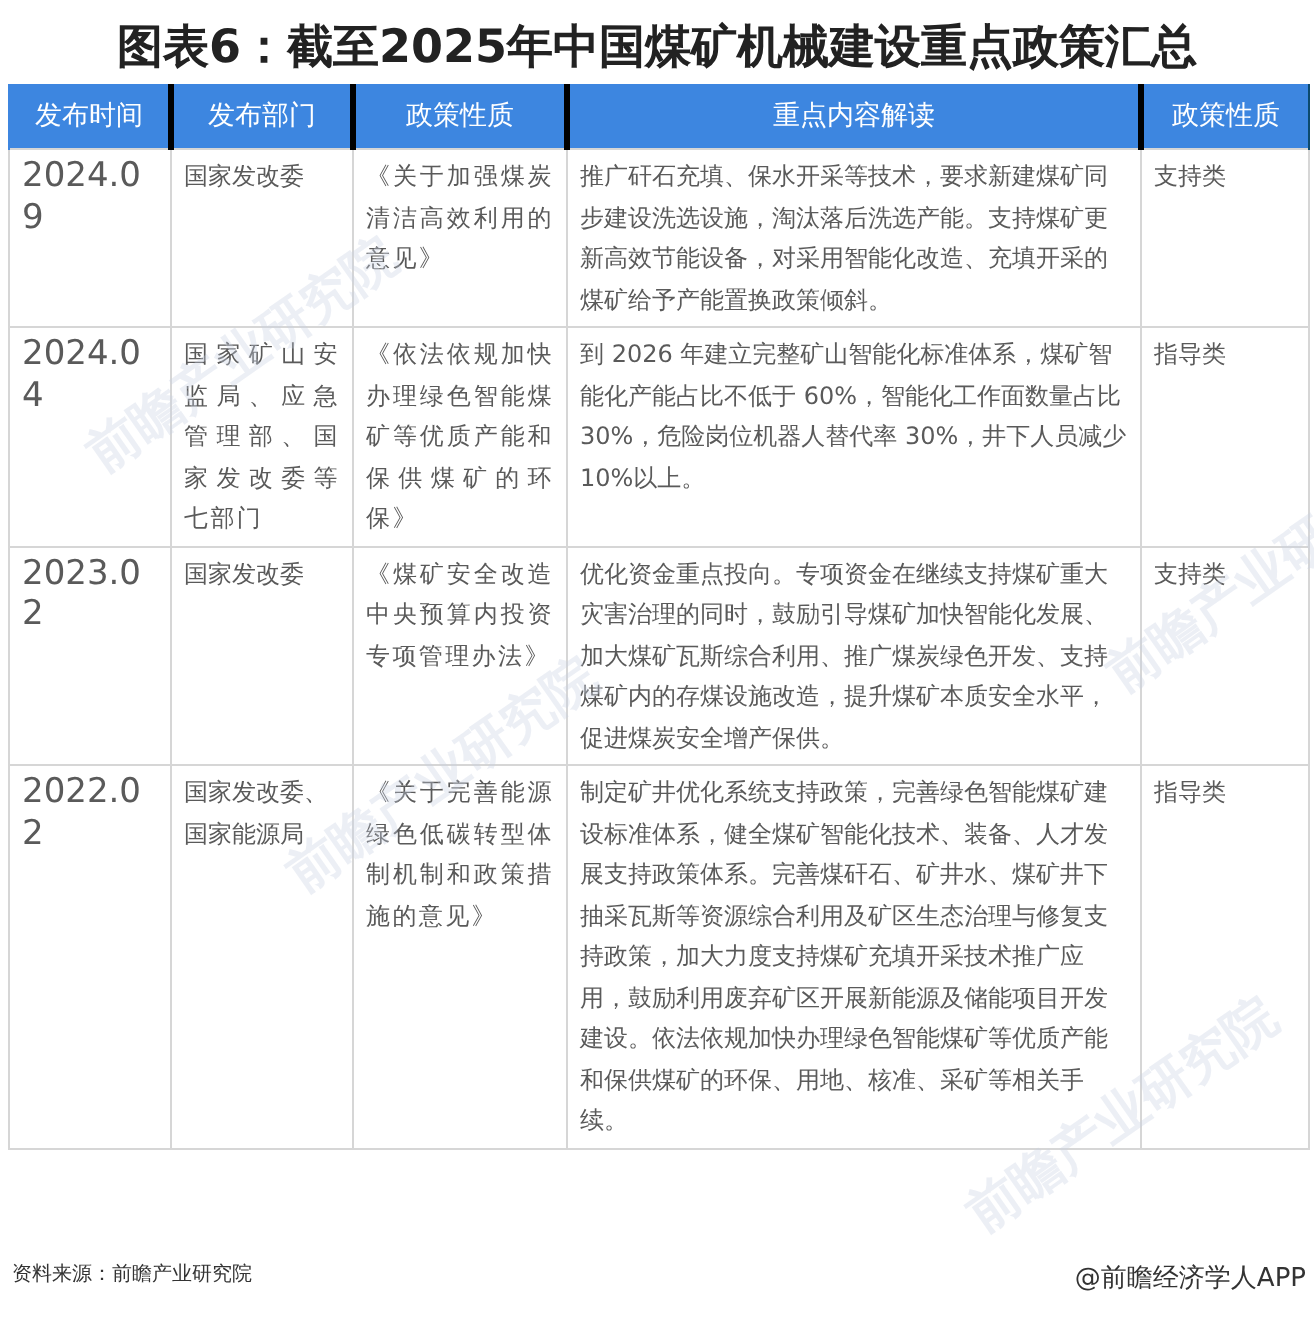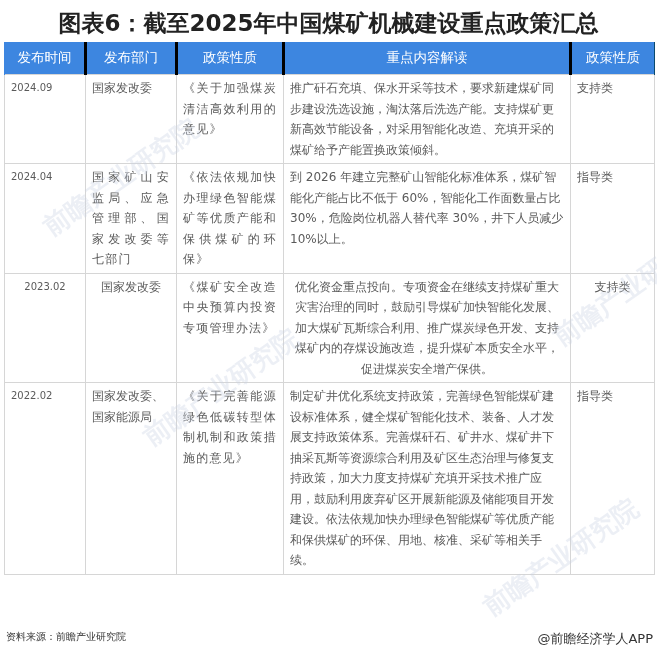--- a/index.html
+++ b/index.html
@@ -55,24 +55,24 @@
       line-height: 20.5px;
       color: #5a5a5a;
       word-break: break-all;
     }
     table.policy td.name {
       text-align: justify;
       text-align-last: left;
       letter-spacing: 1.2px;
       font-family: Liberation Serif, serif;
     }
-    td.date { font-size: 10px; color: #666666; margin-top: 10px; }
+    td.date { font-size: 17px; color: #666666; margin-top: 10px; }
     .row1 td { height: 76px; }
     .row2 td { height: 76px; }
-    .row3 td { height: 96px; text-align: center; }
+    .row3 td { height: 96px; }
     .row4 td { height: 102px; }
     .row5 td { height: 164px; }
     .watermark {
       position: absolute;
       color: rgba(200, 210, 225, 0.35);
       font-size: 26px;
       font-weight: bold;
       transform: rotate(-35deg);
       pointer-events: none;
       white-space: nowrap;

